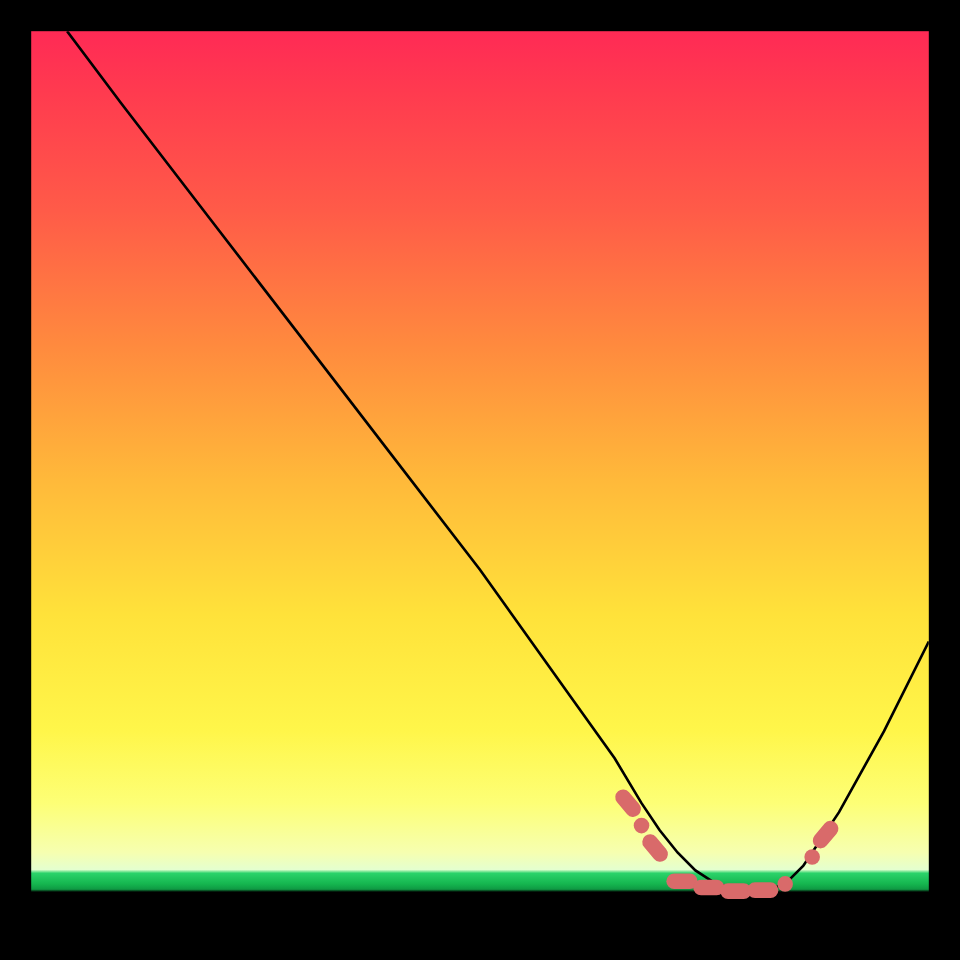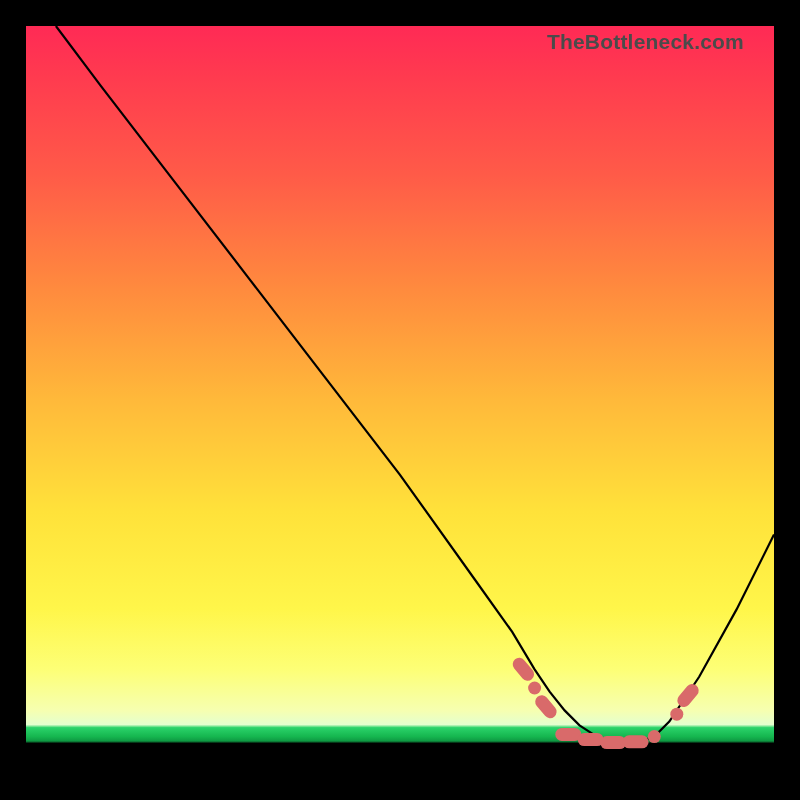--- a/index.html
+++ b/index.html
@@ -75,21 +75,20 @@
     fill: #d96a6a;
     stroke: none;
   }
 </style>
 </head>
 <body>
 
 <div class="frame">
   <div class="plot">
 
-    <div class="watermark">TheBottleneck.com</div>
 
     <svg class="curve" viewBox="0 0 748 748" preserveAspectRatio="none">
       <path class="curve-line" d="M29.9 0.0 L74.8 59.8 L149.6 157.1 L224.4 254.3 L299.2 351.6 L374.0 448.8 L448.8 553.5 L486.2 605.9 L508.6 643.3 L523.6 665.7 L538.6 684.4 L553.5 699.4 L568.5 709.1 L583.4 714.3 L598.4 716.6 L613.4 715.8 L628.3 710.6 L643.3 695.6 L673.2 650.8 L710.6 583.4 L748.0 508.6"></path>
       <g>
           <rect class="scatter-pill" x="484.4" y="636.8" width="26" height="13" rx="6.5" ry="6.5" transform="rotate(50 497.4 643.3)"></rect>
           <circle class="scatter-dot" cx="508.6" cy="662.0" r="6.5"></circle>
           <rect class="scatter-pill" x="506.9" y="674.2" width="26" height="13" rx="6.5" ry="6.5" transform="rotate(50 519.9 680.7)"></rect>
           <rect class="scatter-pill" x="529.3" y="701.9" width="26" height="13" rx="6.5" ry="6.5"></rect>
           <rect class="scatter-pill" x="551.7" y="707.1" width="26" height="13" rx="6.5" ry="6.5"></rect>
           <rect class="scatter-pill" x="574.2" y="710.1" width="26" height="13" rx="6.5" ry="6.5"></rect>

